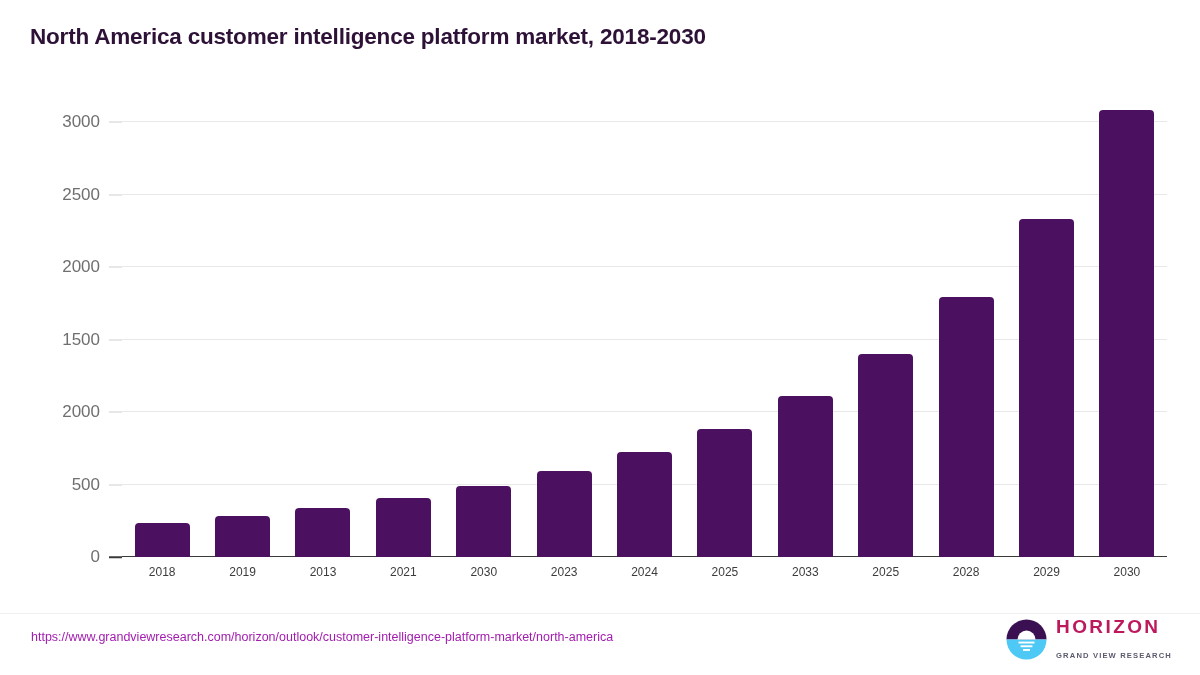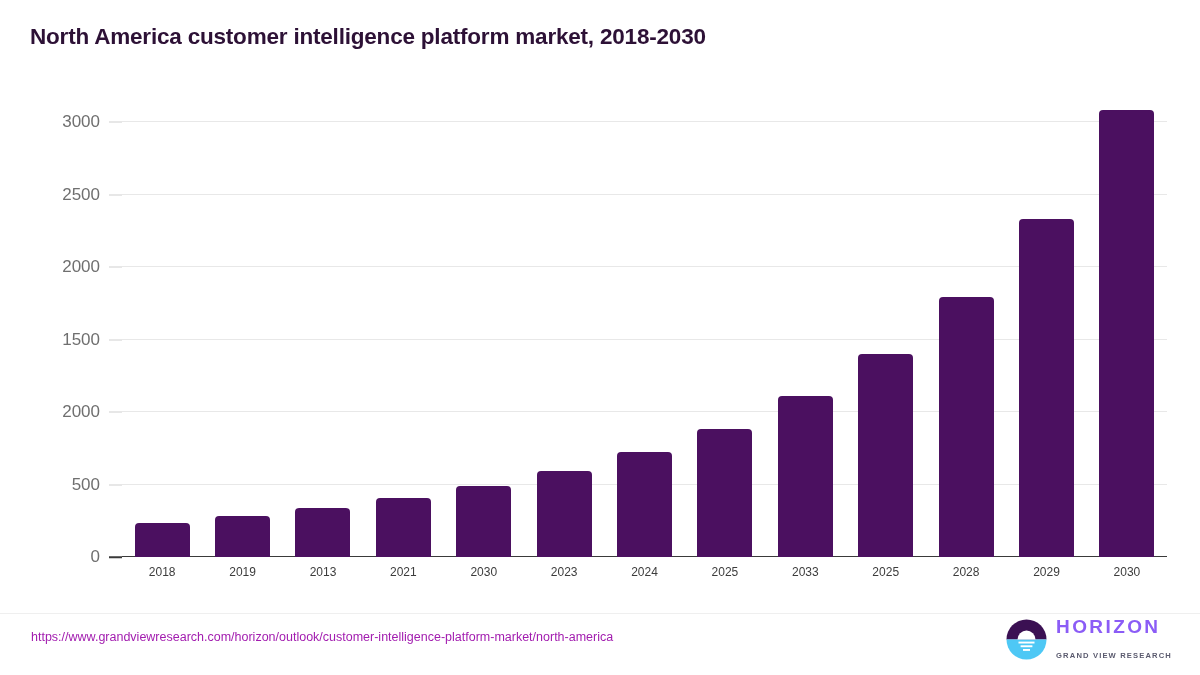--- a/index.html
+++ b/index.html
@@ -124,21 +124,21 @@
   #logo-mark {
     position:relative;
     width:41px; height:41px;
     flex:0 0 auto;
   }
   #logo-text { display:flex; flex-direction:column; justify-content:center; }
   #logo-word {
     font-size:19px;
     font-weight:bold;
     letter-spacing:2.4px;
-    color:#8b5cf6;
+    color:#be185d;
     line-height:1.05;
   }
   #logo-sub {
     font-size:7.6px;
     font-weight:bold;
     letter-spacing:1.15px;
     color:#5a5a6e;
     line-height:1.2;
     margin-top:14px;
   }

